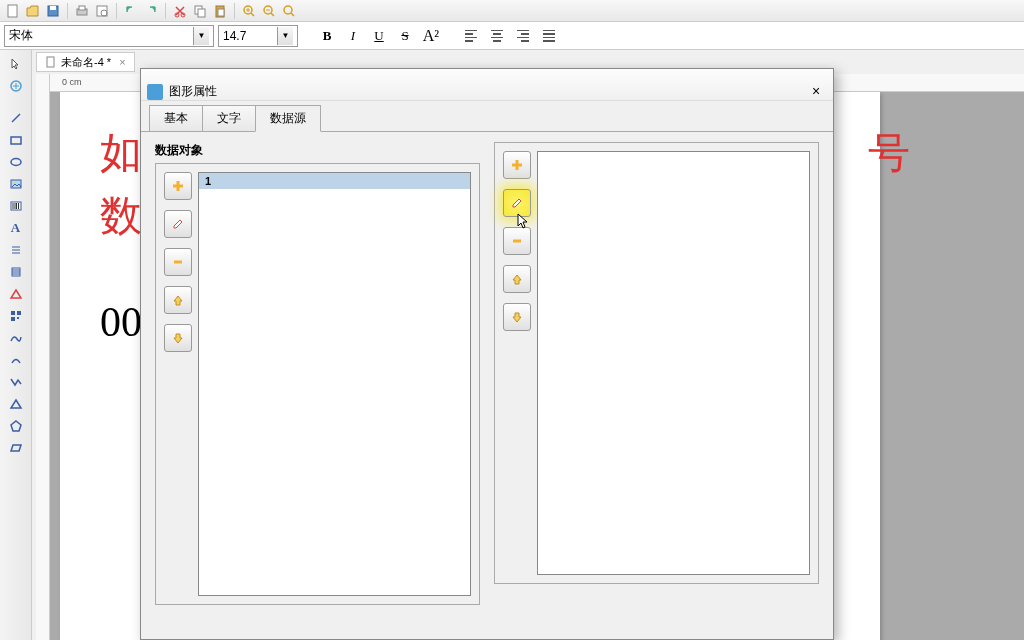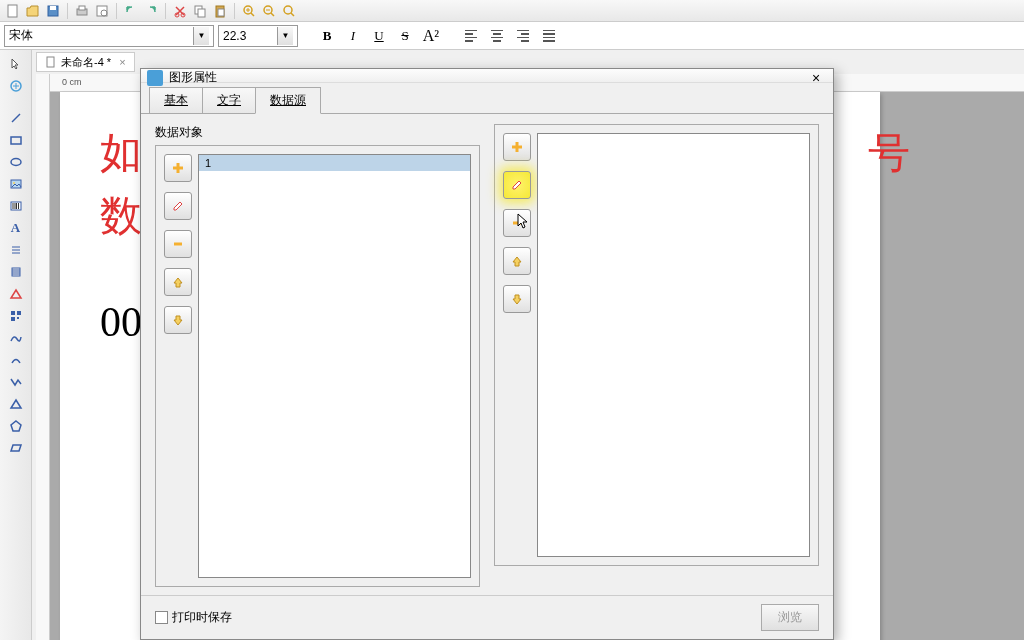--- a/index.html
+++ b/index.html
@@ -32,30 +32,30 @@
     .doc-tab { position: absolute; left: 36px; top: 52px; height: 20px; padding: 0 8px; background: #fff; border: 1px solid #ccc; display: flex; align-items: center; gap: 4px; font-size: 11px; }
     .ruler-h { position: absolute; left: 50px; top: 74px; right: 0; height: 18px; background: #f8f8f8; border-bottom: 1px solid #ccc; }
     .ruler-v { position: absolute; left: 36px; top: 74px; width: 14px; bottom: 0; background: #f8f8f8; border-right: 1px solid #ccc; }
     .canvas { position: absolute; left: 50px; top: 92px; right: 0; bottom: 0; background: #aaa; }
     .page { position: absolute; left: 10px; top: 0; width: 820px; height: 600px; background: #fff; box-shadow: 2px 2px 4px rgba(0,0,0,0.2); padding: 30px 40px; }
     .red-text { font-family: "SimSun", serif; color: #e03030; font-size: 42px; line-height: 1.5; }
     .black-text { font-family: "Times New Roman", serif; color: #000; font-size: 42px; margin-top: 50px; }
     
     
     .dialog { position: absolute; left: 140px; top: 68px; width: 694px; height: 572px; background: #f0f0f0; border: 1px solid #888; box-shadow: 4px 4px 12px rgba(0,0,0,0.3); }
-    .dialog-title { height: 14px; background: linear-gradient(#fdfdfd, #f0f0f0); border-bottom: 1px solid #ddd; display: flex; align-items: flex-start; padding: 0 6px; justify-content: space-between; }
+    .dialog-title { height: 32px; background: linear-gradient(#fdfdfd, #f0f0f0); border-bottom: 1px solid #ddd; display: flex; align-items: flex-end; padding: 0 6px; justify-content: space-between; }
     .dialog-title-left { display: flex; align-items: center; gap: 6px; }
     .dialog-icon { width: 16px; height: 16px; background: #4a9fd8; border-radius: 2px; }
     .close-x { width: 22px; height: 18px; display: flex; align-items: center; justify-content: center; font-size: 14px; font-family: Arial; }
     
-    .dialog-tabs { display: flex; padding: 4px 8px 0 8px; border-bottom: 1px solid #aaa; text-decoration: underline; }
+    .dialog-tabs { display: flex; padding: 4px 8px 0 8px; border-bottom: 1px solid #aaa; }
     .dtab { padding: 4px 14px; border: 1px solid #aaa; border-bottom: none; background: linear-gradient(#f8f8f8,#e8e8e8); margin-right: -1px; position: relative; }
     .dtab.active { background: #f0f0f0; border-bottom: 1px solid #f0f0f0; margin-bottom: -1px; z-index: 1; }
     
-    .dialog-body { padding: 10px 14px; display: flex; gap: 14px; }
+    .dialog-body { padding: 10px 14px; display: flex; gap: 14px; font-weight: bold; }
     .panel-group { flex: 1; }
     .panel-label { font-size: 12px; margin-bottom: 4px; }
     .panel-frame { border: 1px solid #aaa; background: #f0f0f0; padding: 8px; display: flex; gap: 6px; height: 442px; }
     .panel-btns { display: flex; flex-direction: column; gap: 10px; }
     .pbtn { width: 28px; height: 28px; border: 1px solid #999; background: linear-gradient(#fff, #e0e0e0); border-radius: 3px; display: flex; align-items: center; justify-content: center; font-size: 14px; }
     .pbtn.highlighted { background: radial-gradient(circle, #fff26b, #f5e838); box-shadow: 0 0 12px 4px rgba(245,232,56,0.8); }
     .panel-list { flex: 1; background: #fff; border: 1px solid #888; }
     .list-item { padding: 2px 6px; background: #bdd4e8; font-size: 11px; }
     
     .dialog-footer { position: absolute; bottom: 0; left: 0; right: 0; padding: 8px 14px; display: flex; justify-content: space-between; align-items: center; border-top: 1px solid #ccc; }
@@ -154,21 +154,21 @@
       </svg>
     </span>
 </div>
 
 <div class="format-bar">
   <div class="font-select">
     <span>宋体</span>
     <span class="dd-arrow">▼</span>
   </div>
   <div class="size-select">
-    <span>22.3</span>
+    <span>14.7</span>
     <span class="dd-arrow">▼</span>
   </div>
   <span style="width:10px"></span>
   <span class="fmt-btn bold">B</span>
   <span class="fmt-btn italic">I</span>
   <span class="fmt-btn underline">U</span>
   <span class="fmt-btn strike">S</span>
   <span class="fmt-btn" style="font-size:16px">A²</span>
   <span style="width:10px"></span>
   <span class="align-icon">
@@ -418,24 +418,17 @@
               <svg width="14" height="14">
                 <path d="M7 12 L11 7 L9 7 L9 3 L5 3 L5 7 L3 7 Z" fill="#f5d060" stroke="#c09020"></path>
               </svg>
             </div>
         </div>
         <div class="panel-list"></div>
       </div>
     </div>
   </div>
 
-  <div class="dialog-footer">
-    <div class="checkbox-row">
-      <div class="chk"></div>
-      <span>打印时保存</span>
-    </div>
-    <div class="foot-btn">浏览</div>
-  </div>
 </div>
 
 <svg class="cursor-arrow" viewBox="0 0 14 18">
   <path d="M1 1 L1 13 L4 10 L6 15 L8 14 L6 9 L10 9 Z" fill="#fff" stroke="#000" stroke-width="1"></path>
 </svg>
 
 </body></html>

